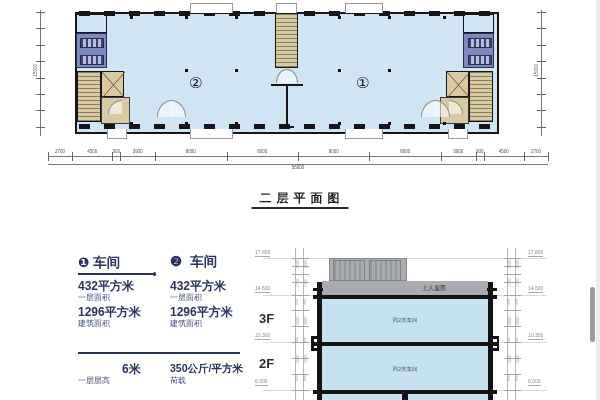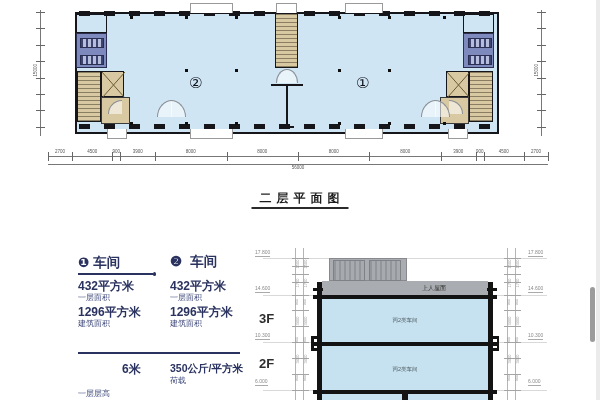--- a/index.html
+++ b/index.html
@@ -190,21 +190,21 @@
 
   <div class="t hdr" style="left:170px;top:256px;font-family:Liberation Mono, monospace;"><span>❷</span> <span>车间</span></div>
   <div class="t val" style="left:170px;top:280px;">432平方米</div>
   <div class="t lbl" style="left:170px;top:294px;">一层面积</div>
   <div class="t val" style="left:170px;top:306px;">1296平方米</div>
   <div class="t lbl" style="left:170px;top:320px;">建筑面积</div>
 
   <div class="abs rule" style="left:78px;top:352px;width:162px;height:2px;"></div>
 
   <div class="t val" style="left:78px;top:363px;margin-left:44px;">6米</div>
-  <div class="t lbl" style="left:78px;top:390px;text-align:center;">一层层高</div>
+  <div class="t lbl" style="left:78px;top:377px;text-align:center;">一层层高</div>
   <div class="t val" style="left:170px;top:363px;font-size:10.5px;">350公斤/平方米</div>
   <div class="t lbl" style="left:170px;top:377px;">荷载</div>
 
   <div class="abs grid" style="left:263px;top:258px;width:284px;height:1px;"></div>
   <div class="abs grid" style="left:263px;top:295px;width:284px;height:1px;"></div>
   <div class="abs grid" style="left:263px;top:342px;width:284px;height:1px;"></div>
   <div class="abs grid" style="left:263px;top:390px;width:284px;height:1px;"></div>
   <div class="abs gridv" style="left:404px;top:258px;width:1px;height:142px;"></div>
 
   <div class="abs penthouse" style="left:329px;top:258px;width:78px;height:23px;"></div>

